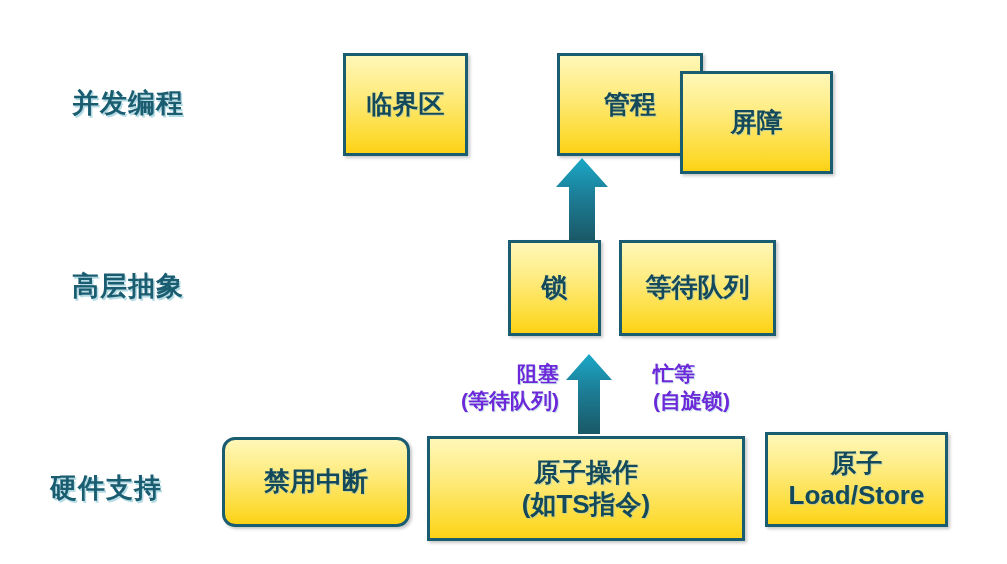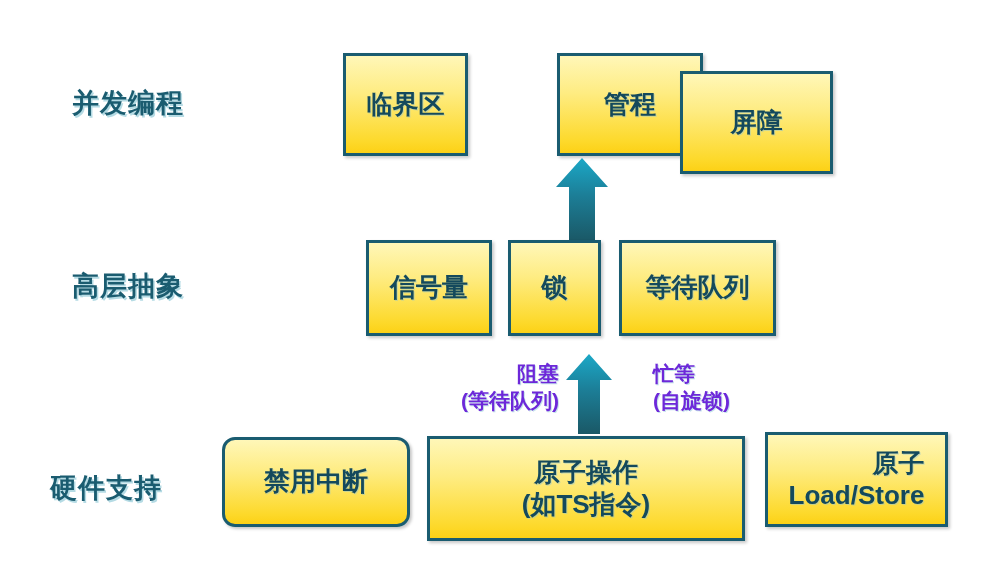--- a/index.html
+++ b/index.html
@@ -98,23 +98,20 @@
           <stop offset="45%" stop-color="#1C7E97"></stop>
           <stop offset="100%" stop-color="#1A5866"></stop>
         </linearGradient>
       </defs>
       <polygon points="29,2 55,31 42,31 42,85 16,85 16,31 3,31" fill="url(#agrad1)"></polygon>
     </svg>
   </div>
 
   <div class="row-label" style="left:72px; top:268px;">高层抽象</div>
 
-  <div class="box" style="left:366px; top:240px; width:126px; height:96px;">
-    <span class="box-text">信号量</span>
-  </div>
 
   <div class="box" style="left:508px; top:240px; width:93px; height:96px;">
     <span class="box-text">锁</span>
   </div>
 
   <div class="box" style="left:619px; top:240px; width:157px; height:96px;">
     <span class="box-text">等待队列</span>
   </div>
 
   <div class="arrow" style="left:563px; top:352px; width:52px; height:82px;">
@@ -140,18 +137,18 @@
 
   <div class="box" style="left:222px; top:437px; width:188px; height:90px;border-radius:13px;">
     <span class="box-text">禁用中断</span>
   </div>
 
   <div class="box" style="left:427px; top:436px; width:318px; height:105px;">
     <span class="box-text">原子操作
 (如TS指令)</span>
   </div>
 
-  <div class="box" style="left:765px; top:432px; width:183px; height:95px;text-align:right;">
+  <div class="box" style="left:765px; top:432px; width:183px; height:95px;">
     <span class="box-text">原子
 Load/Store</span>
   </div>
 
 </div>
 
 </body></html>

